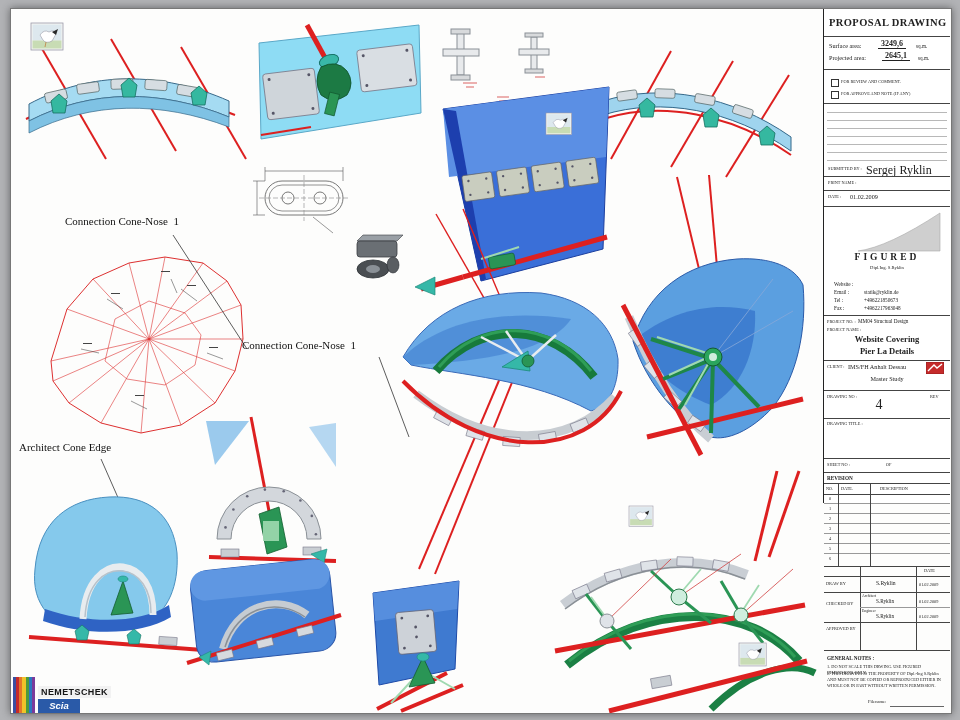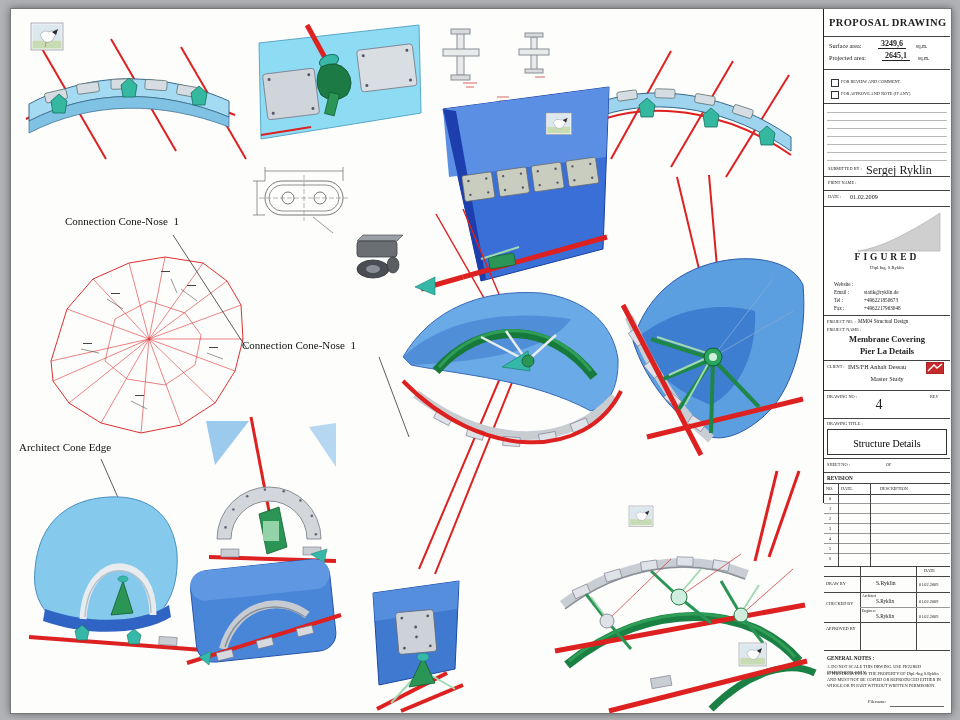--- a/index.html
+++ b/index.html
@@ -489,42 +489,39 @@
     <div class="t f5" style="left:40px;top:280px">statik@ryklin.de</div>
     <div class="t f5" style="left:10px;top:288px">Tel :</div>
     <div class="t f5" style="left:40px;top:288px">+496221850673</div>
     <div class="t f5" style="left:10px;top:296px">Fax :</div>
     <div class="t f5" style="left:40px;top:296px">+4962217963048</div>
     <div class="hr" style="top:306px"></div>
 
     <div class="t f4" style="left:3px;top:310px">PROJECT NO. :</div>
     <div class="t f5" style="left:34px;top:309px">MM04 Structual Design</div>
     <div class="t f4" style="left:3px;top:318px">PROJECT NAME :</div>
-    <div class="t f85 b ctr" style="top:325px">Membrane Covering</div>
+    <div class="t f85 b ctr" style="top:325px">Website Covering</div>
     <div class="t f85 b ctr" style="top:337px">Pier La Details</div>
     <div class="hr" style="top:351px"></div>
 
     <div class="t f4" style="left:3px;top:355px">CLIENT :</div>
     <div class="t f6" style="left:24px;top:354px">IMS/FH Anhalt Dessau</div>
     <svg style="position:absolute;left:102px;top:353px" width="18" height="12">
       <rect width="18" height="12" fill="#c52b2b" stroke="#7a1515" stroke-width="0.6"></rect>
       <path d="M2,9 L8,3 L11,6 L16,2" stroke="#fff" stroke-width="1.4" fill="none"></path>
     </svg>
     <div class="t f6 ctr" style="top:366px">Master Study</div>
     <div class="hr" style="top:381px"></div>
 
     <div class="t f4" style="left:3px;top:385px">DRAWING NO :</div>
     <div class="t f4" style="left:106px;top:385px">REV</div>
     <div class="t f14" style="left:0;width:110px;text-align:center;top:388px">4</div>
     <div class="hr" style="top:409px"></div>
 
     <div class="t f4" style="left:3px;top:412px">DRAWING TITLE :</div>
-    <div class="box" style="left:3px;top:420px;width:118px;height:24px;line-height:24px">
-      <span class="f10">Structure Details</span>
-    </div>
     <div class="hr" style="top:449px"></div>
 
     <div class="t f4" style="left:3px;top:453px">SHEET NO :</div>
     <div class="t f4" style="left:62px;top:453px">OF</div>
     <div class="hr" style="top:463px"></div>
 
     <div class="t f5 b" style="left:3px;top:466px">REVISION</div>
     <div class="hr" style="top:474px"></div>
     <div class="t f4" style="left:2px;top:477px">NO.</div>
     <div class="t f4" style="left:17px;top:477px">DATE.</div>
@@ -565,14 +562,29 @@
     <div class="t f4" style="left:2px;top:617px">APPROVED BY</div>
     <div class="hr" style="top:641px"></div>
 
     <div class="t f5 b" style="left:3px;top:646px">GENERAL NOTES :</div>
     <div class="note" style="left:3px;top:655px">1. DO NOT SCALE THIS DRWING. USE FIGURED DIMENSIONS ONLY.</div>
     <div class="note" style="left:3px;top:662px">2. THIS DRAWING IS THE PROPERTY OF  Dipl.-Ing S.Ryklin  AND MUST NOT BE COPIED OR REPRODUCED EITHER IN WHOLE OR IN PART WITHOUT WRITTEN PERMISSION.</div>
     <div class="t f45" style="left:44px;top:690px">Filename:</div>
     <div class="hr" style="left:66px;width:54px;top:697px;border-top-color:#666"></div>
   </div>
 
+  <div class="nk">
+    <div class="nk-bars">
+      <span style="background:#3b4fa0"></span>
+        <span style="background:#c52b2b"></span>
+      <span style="background:#e2762a"></span>
+        <span style="background:#efc32a"></span>
+      <span style="background:#4d9b3b"></span>
+        <span style="background:#2b78c0"></span>
+      <span style="background:#7a3b9b"></span>
+    </div>
+    <div class="nk-col">
+      <div class="nk-text">NEMETSCHEK</div>
+      <div class="nk-scia">Scia</div>
+    </div>
+  </div>
 
 </div>
 
 </body></html>

